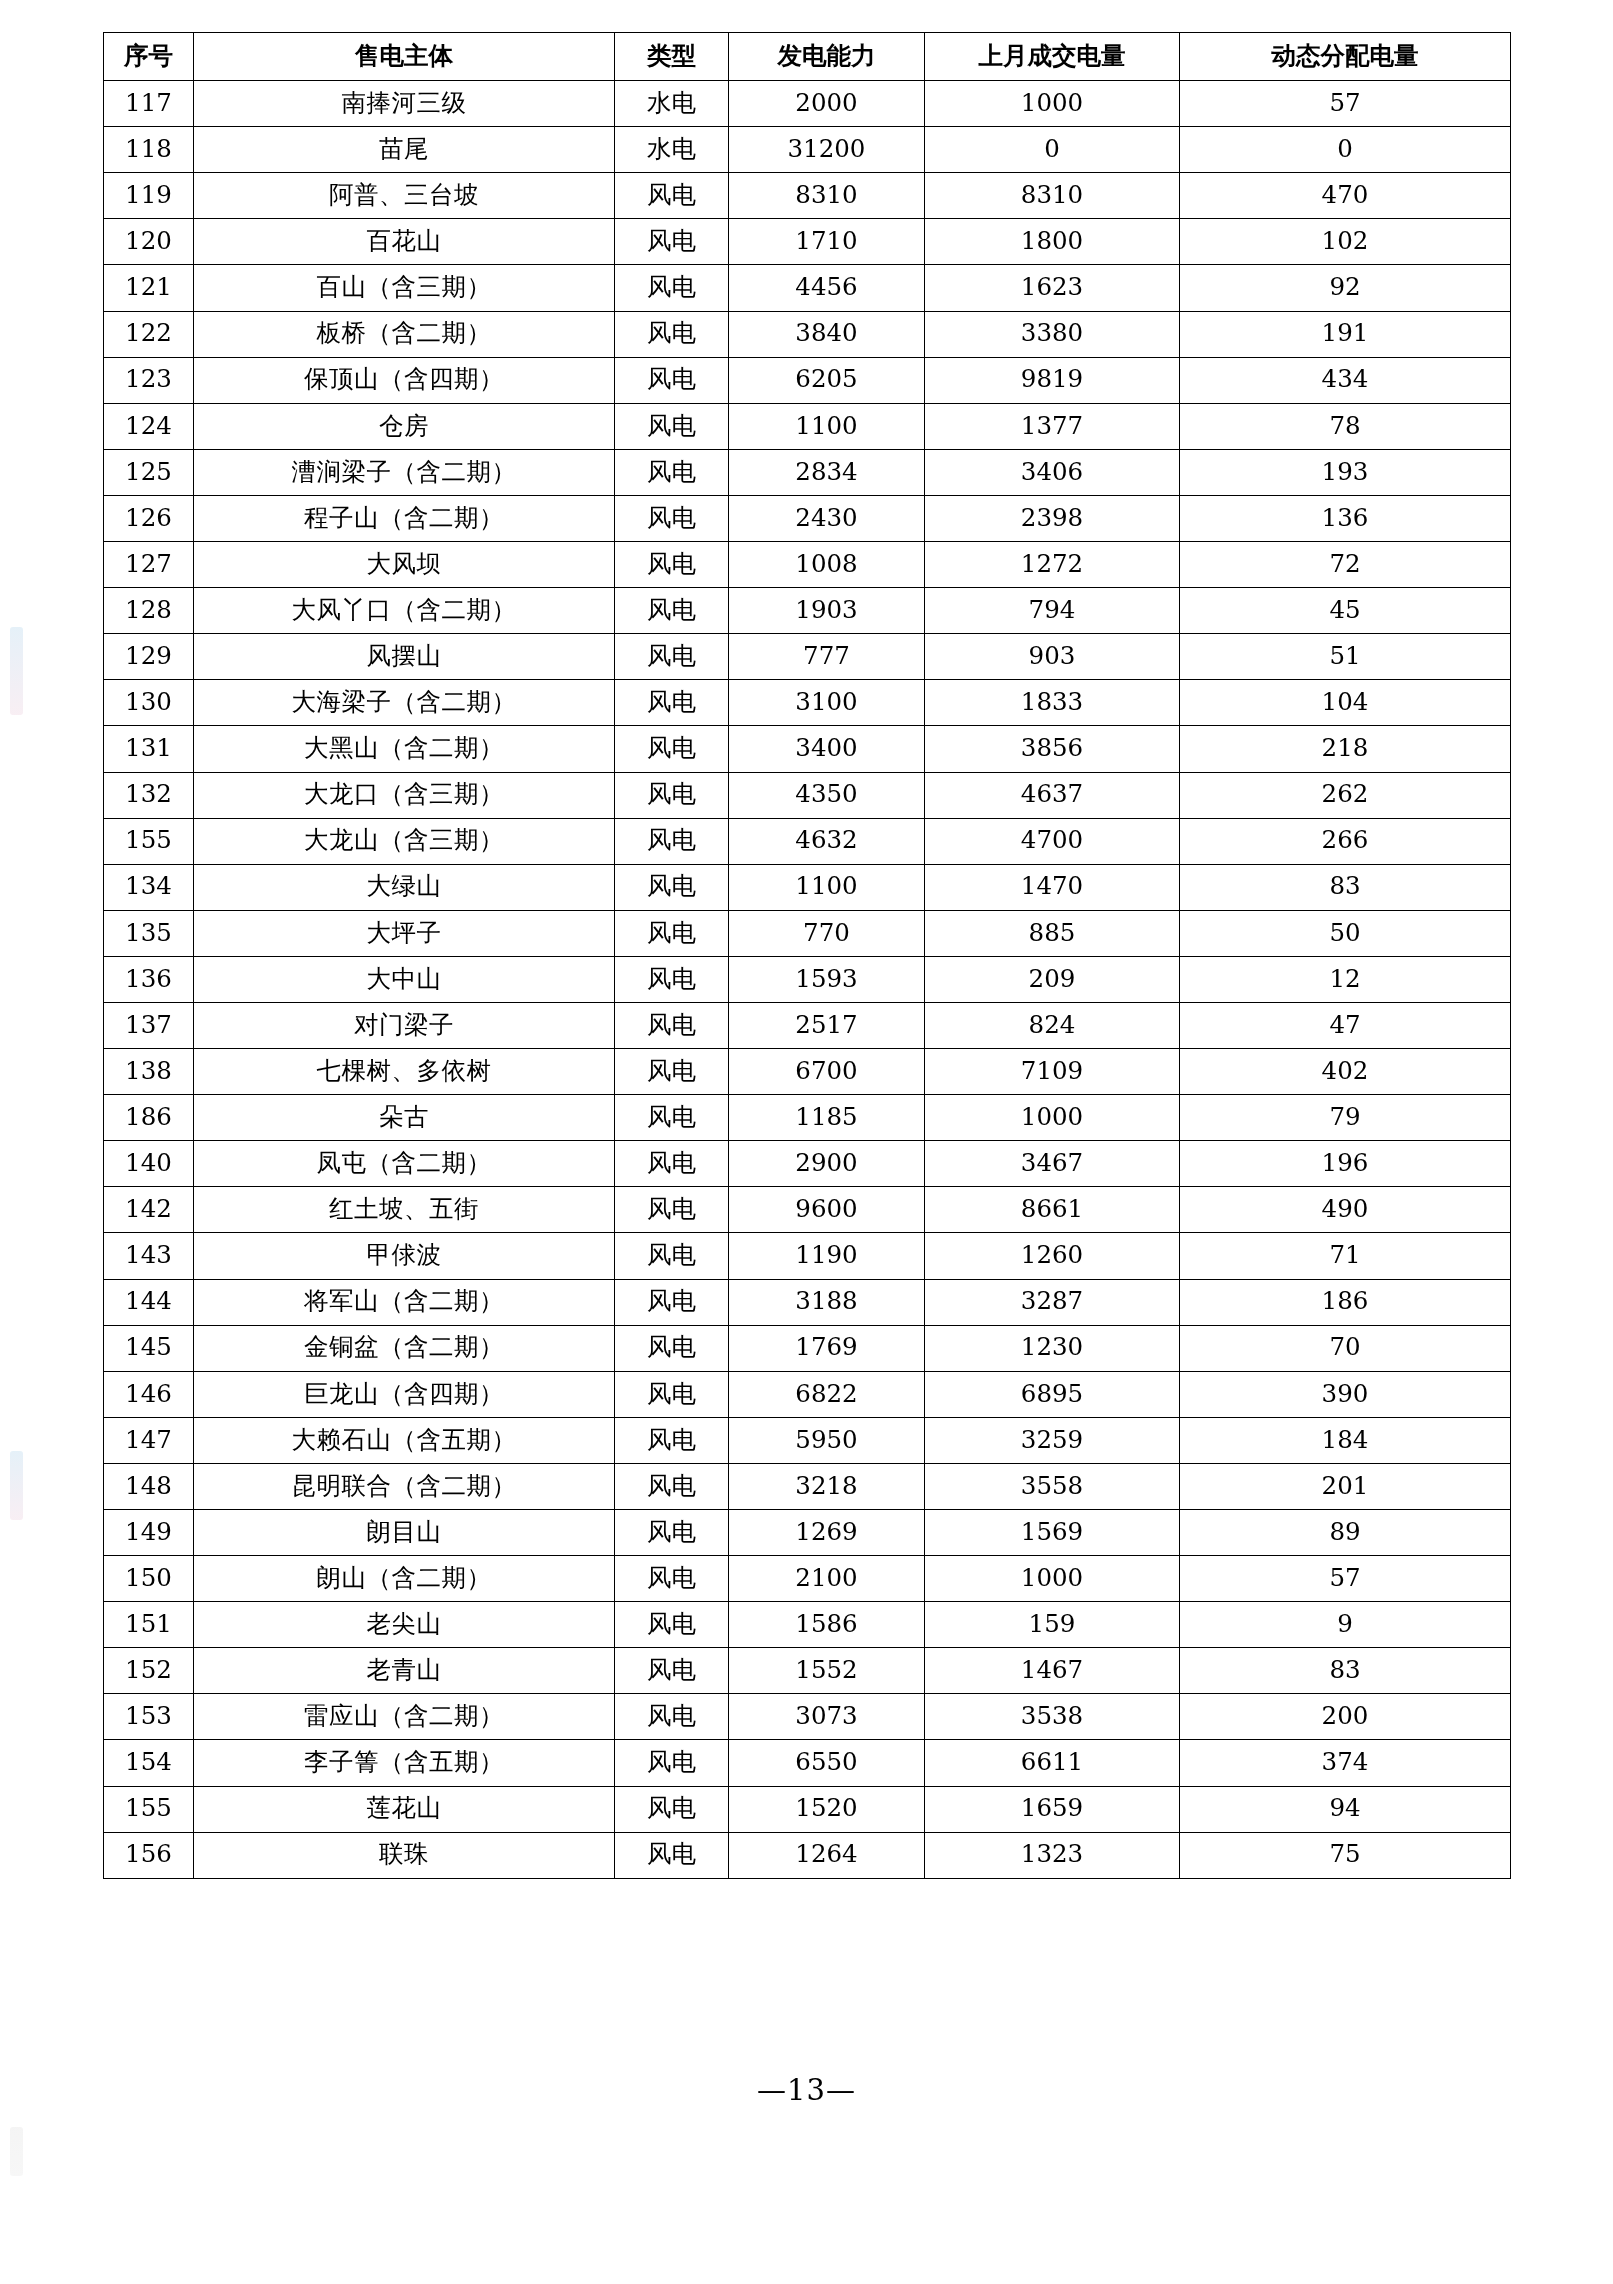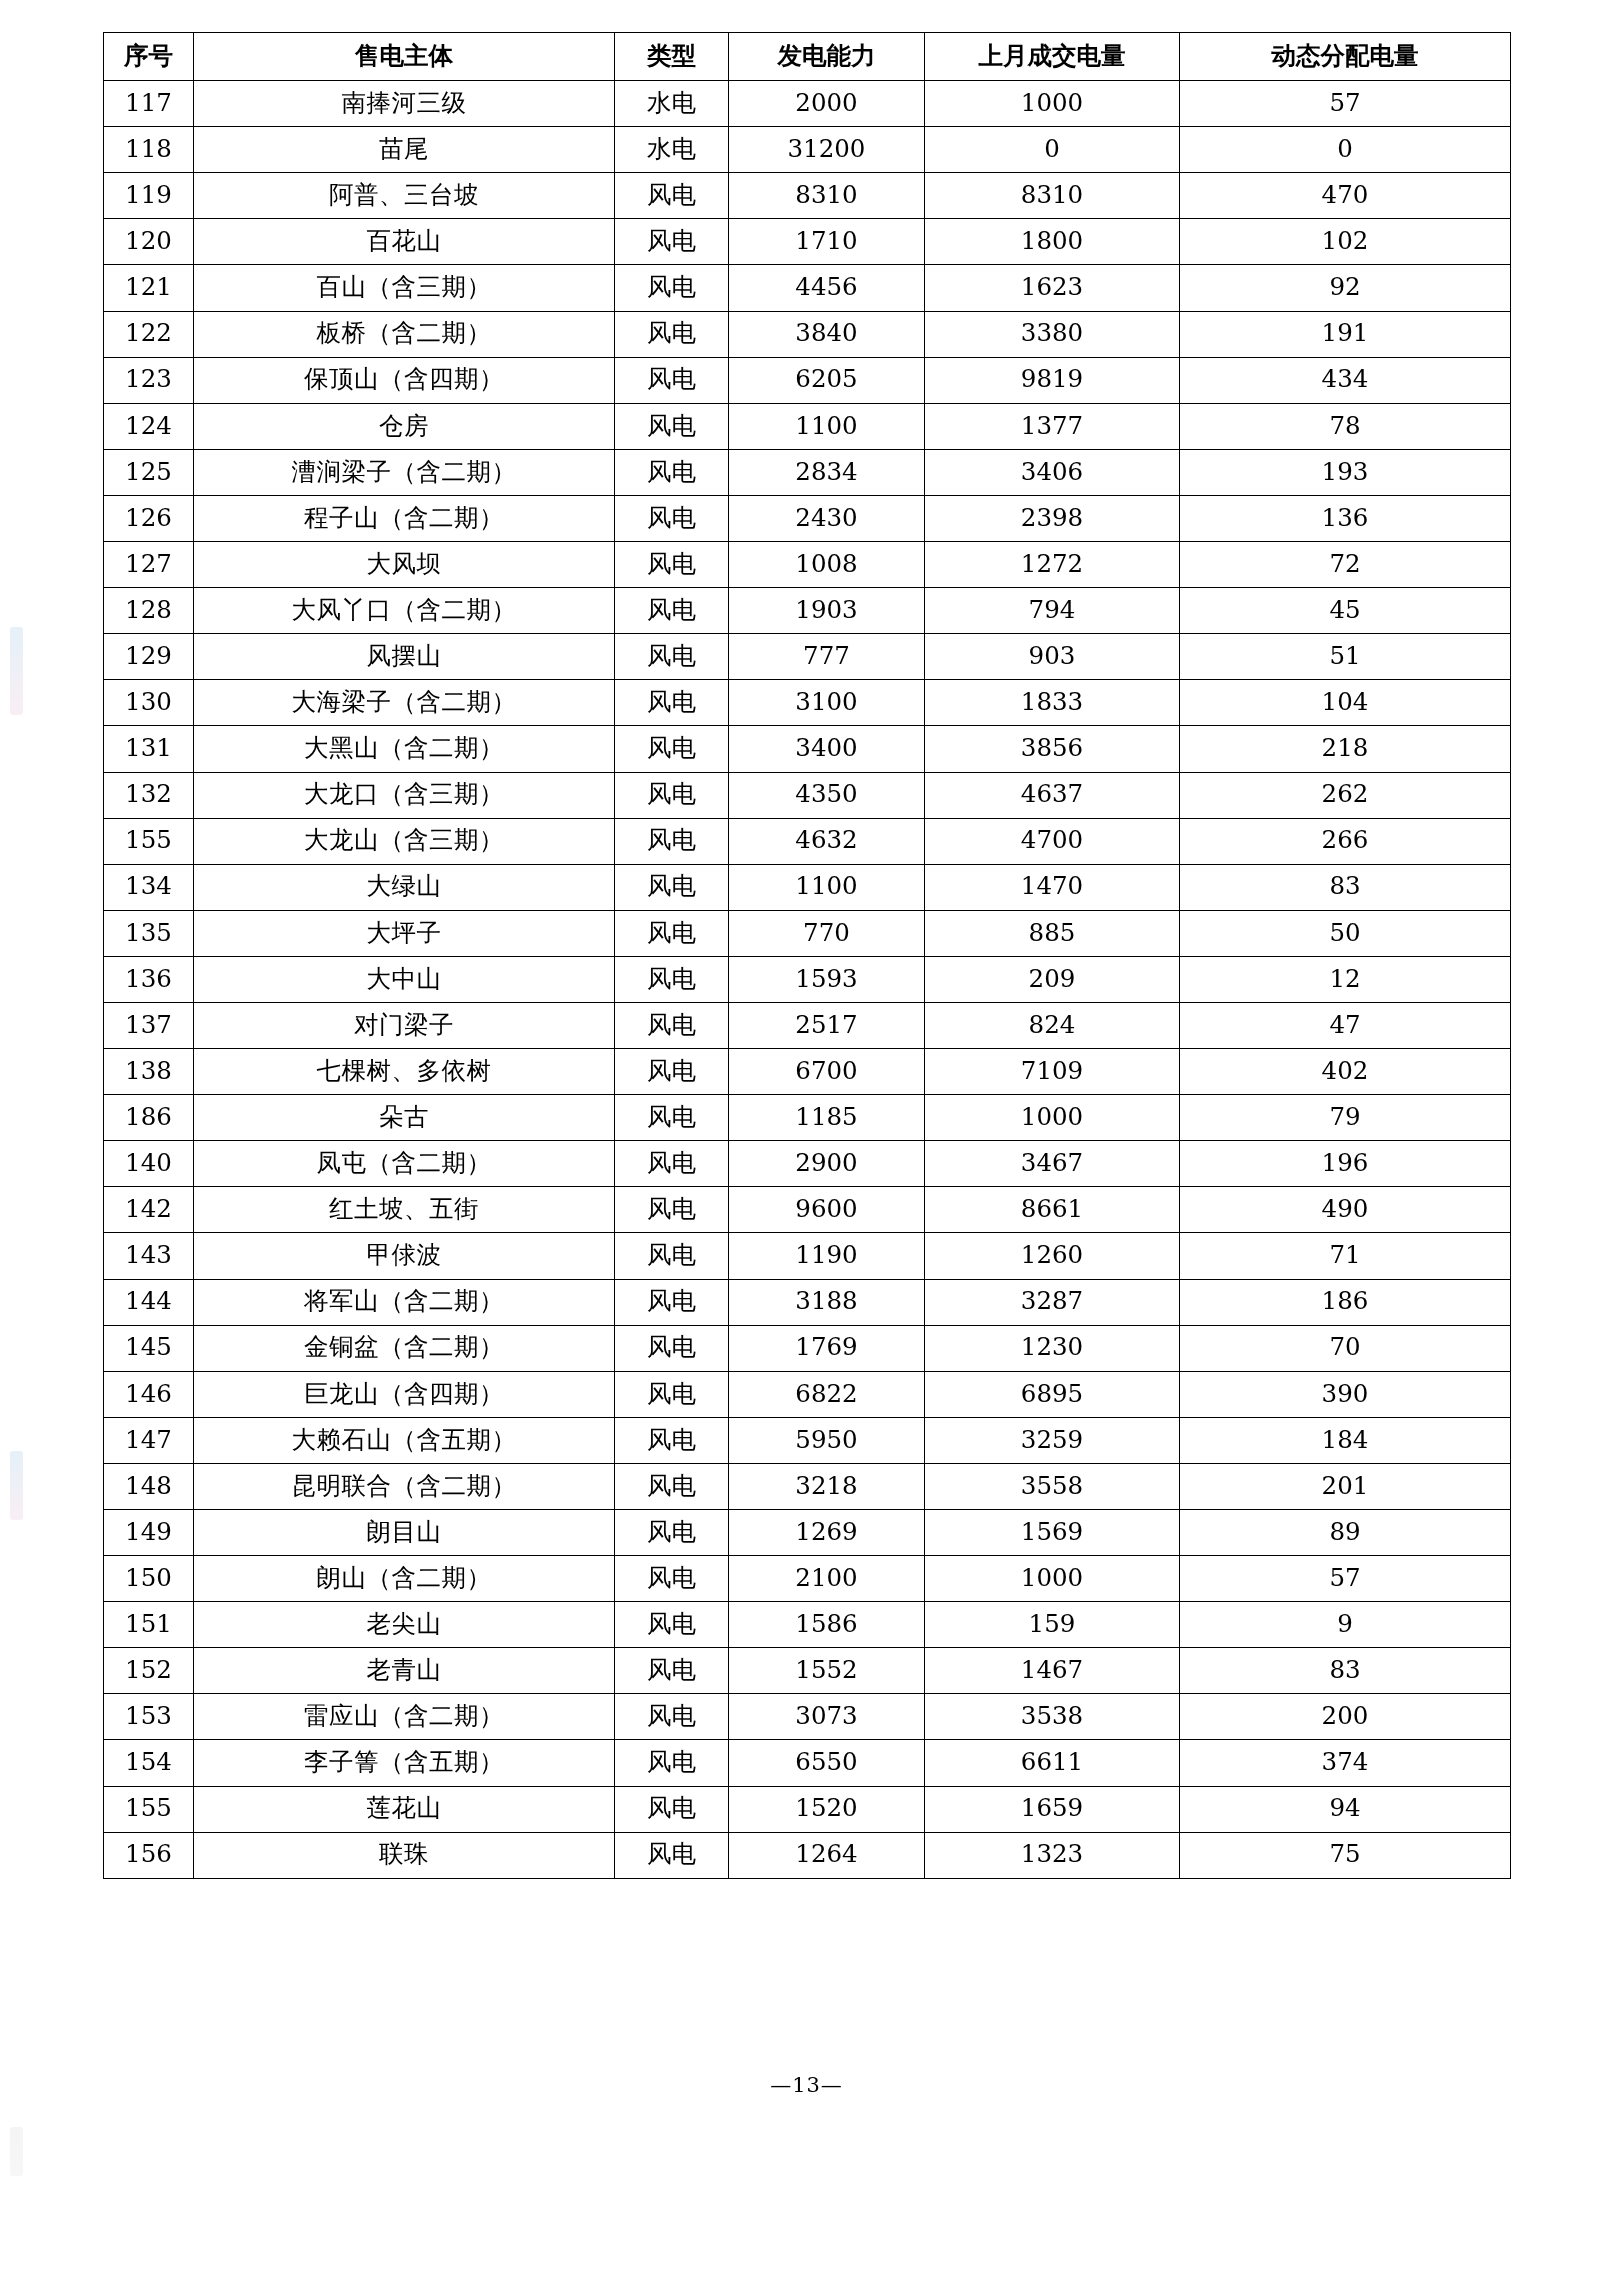--- a/index.html
+++ b/index.html
@@ -53,21 +53,21 @@
   td.idx, th.idx { font-size: 24.5px; }
   td.name { letter-spacing: 0.5px; }
   td.num { font-size: 24.5px; }
 
   .page-number {
     position: absolute;
     left: 0;
     right: 0;
     top: 2073px;
     text-align: center;
-    font-size: 21px;
+    font-size: 29px;
     font-family: "DejaVu Serif", "Liberation Serif", serif;
     letter-spacing: 1px;
   }
   
   .edge-artifact {
     position: absolute;
     left: 9.8px;
     width: 13.7px;
     opacity: 0.35;
     background: linear-gradient(180deg, rgba(120,180,220,0.55), rgba(200,120,160,0.35));

